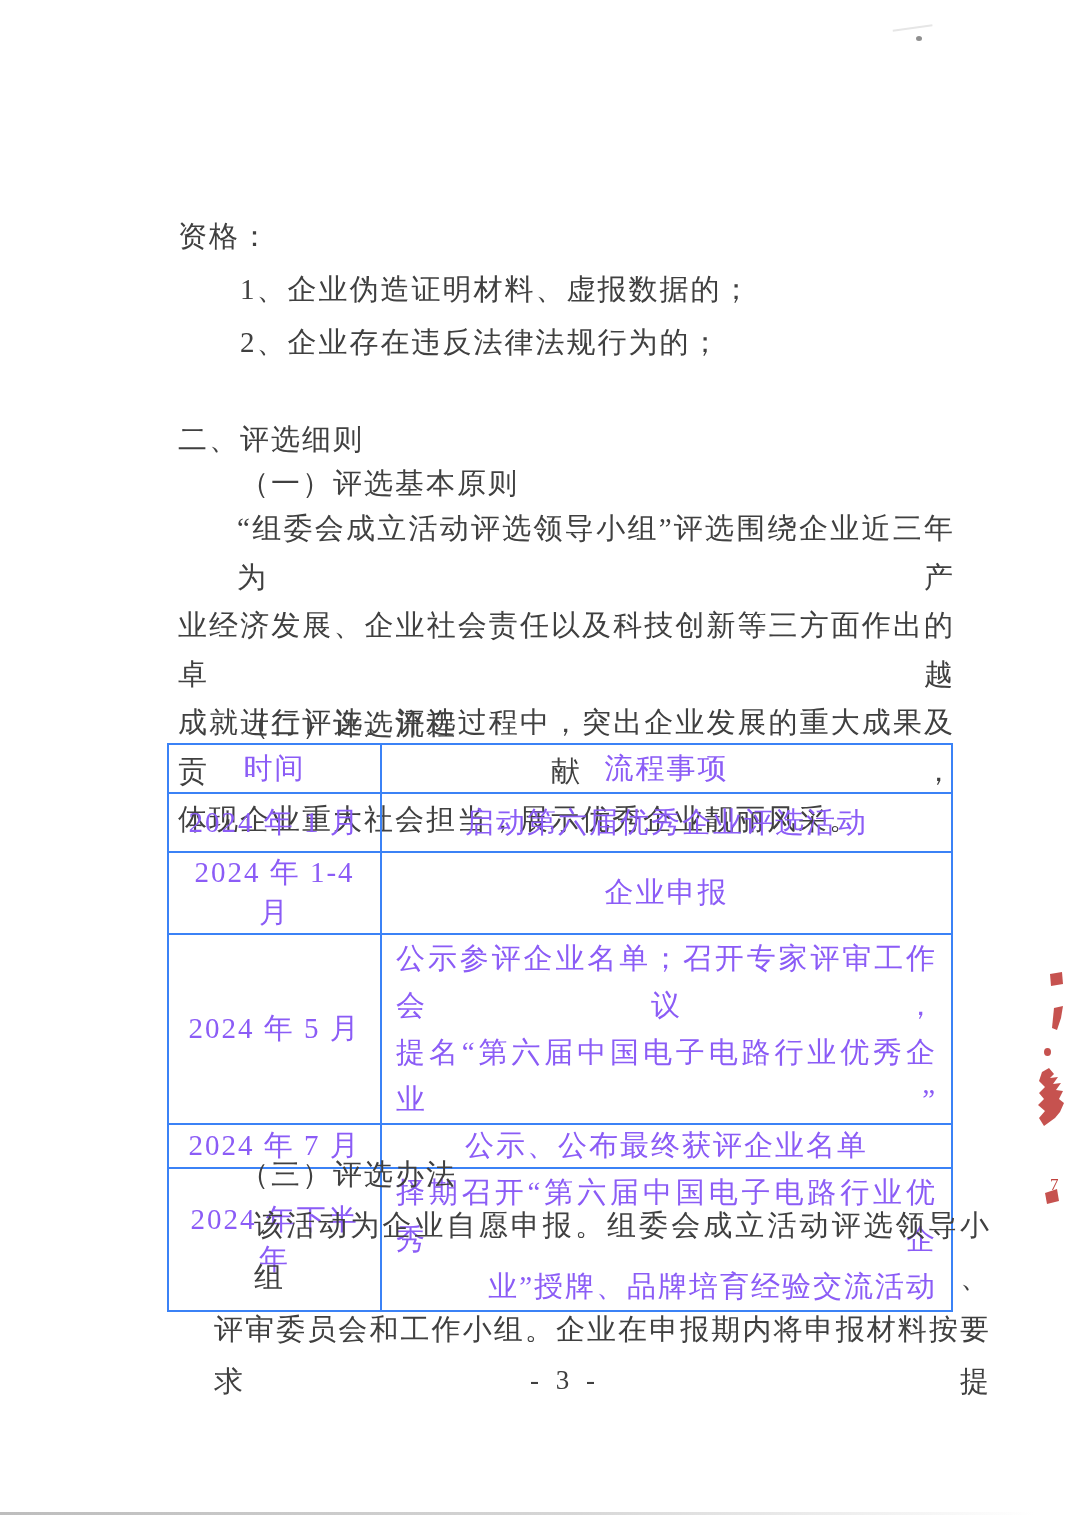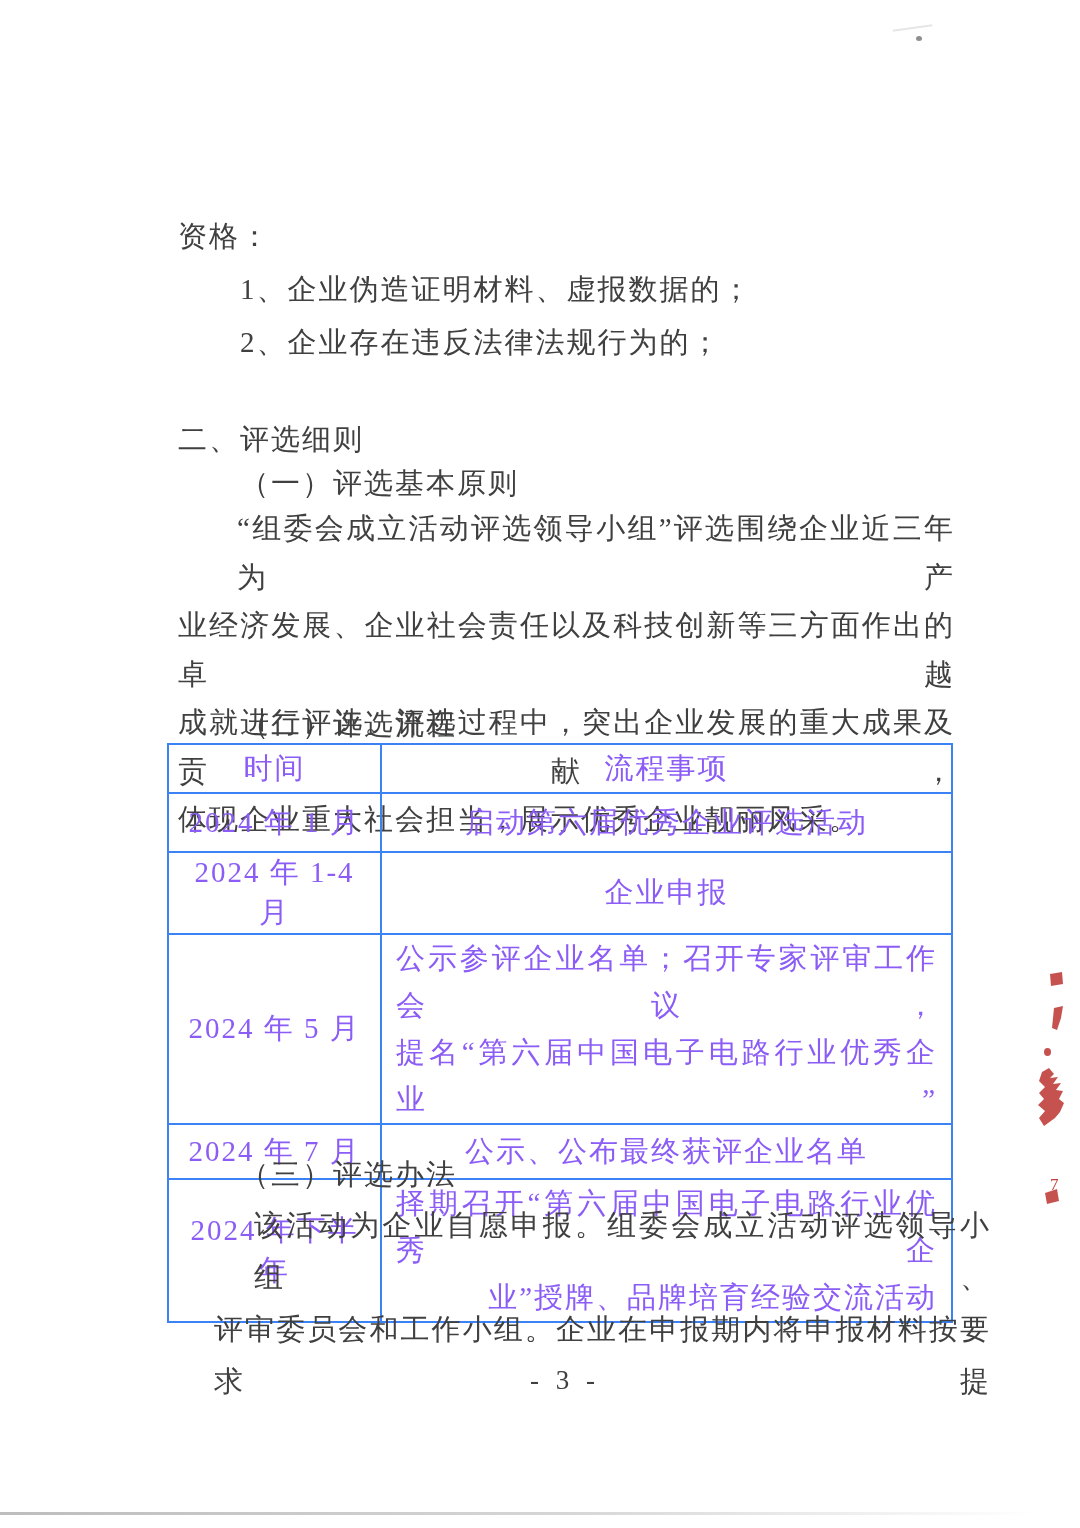--- a/index.html
+++ b/index.html
@@ -93,21 +93,21 @@
       <td class="c">2024 年 1-4 月</td>
       <td class="c">企业申报</td>
     </tr>
     <tr style="height:101px;">
       <td class="c">2024 年 5 月</td>
       <td>
         <span class="cell-line jfull">公示参评企业名单；召开专家评审工作会议，</span>
         <span class="cell-line jfull">提名“第六届中国电子电路行业优秀企业”</span>
       </td>
     </tr>
-    <tr style="height:55px;">
+    <tr style="height:44px;">
       <td class="c">2024 年 7 月</td>
       <td class="c">公示、公布最终获评企业名单</td>
     </tr>
     <tr style="height:93px;">
       <td class="c">2024 年下半年</td>
       <td>
         <span class="cell-line jfull">择期召开“第六届中国电子电路行业优秀企</span>
         <span class="cell-line" style="text-align:right;">业”授牌、品牌培育经验交流活动</span>
       </td>
     </tr>

